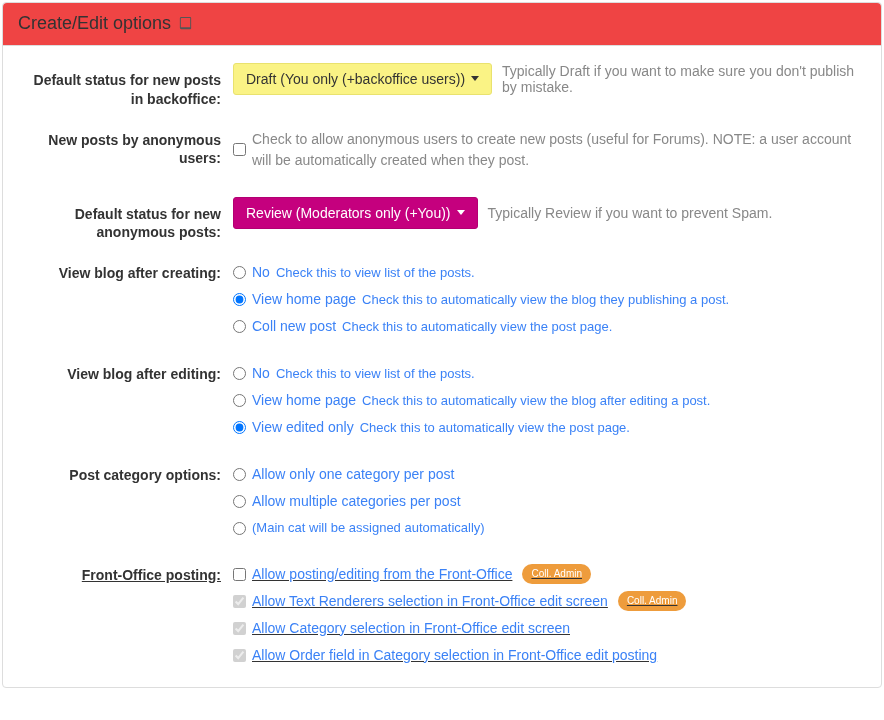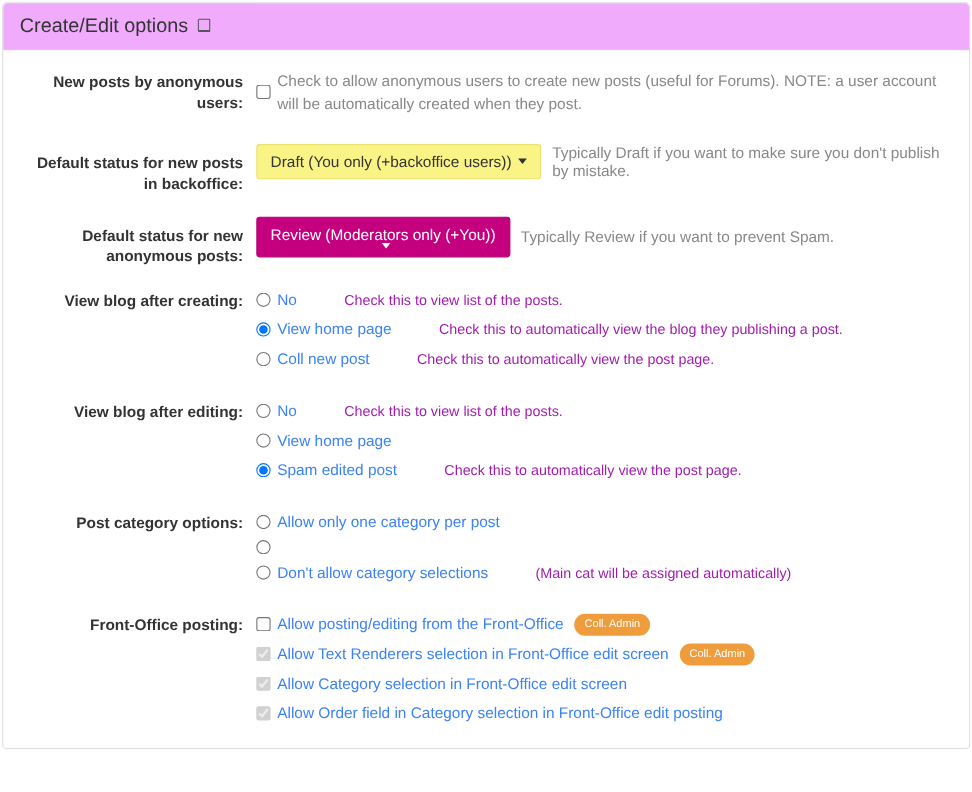--- a/index.html
+++ b/index.html
@@ -11,65 +11,64 @@
     color: #333;
     background: #fff;
     width: 884px;
   }
   .panel {
     border: 1px solid #ddd;
     border-radius: 4px;
     margin: 2px;
   }
   .panel-heading {
-    background: #f0abfc;
+    background: #ef4444;
     border-bottom: 1px solid #ddd;
     padding: 10px 15px;
     font-size: 18px;
     color: #333;
     border-radius: 4px 4px 0 0;
   }
   .panel-heading .icon {
     display: inline-block;
     vertical-align: middle;
     margin-left: 2px;
     color: #555;
   }
   .panel-body {
     padding: 15px;
   }
   .form-group {
     display: flex;
     align-items: flex-start;
     margin-bottom: 18px;
   }
-  .form-group:last-child { margin-bottom: 0; }
+  .form-group:last-child { margin-bottom: 0; text-decoration: underline; }
   .label-col {
     width: 215px;
     min-width: 215px;
     text-align: right;
     padding-right: 12px;
     font-weight: bold;
     color: #333;
     padding-top: 4px;
     line-height: 1.35;
   }
   .label-col.dropdown-align { padding-top: 10px; }
   .control-col {
     flex: 1;
     padding-top: 2px;
   }
   .hint {
     color: #888;
     font-size: 14px;
   }
   .hint-inline {
-    color: #a21caf;
+    color: #3b82f6;
     font-size: 13px;
-    margin-left: 37px;
   }
   .checkbox-line, .radio-line {
     display: flex;
     align-items: center;
     gap: 6px;
     line-height: 1.5;
     margin-bottom: 6px;
   }
   .checkbox-line input, .radio-line input {
     margin: 0;
@@ -98,21 +97,20 @@
   .btn-yellow {
     background: #faf385;
     color: #333;
     border-color: #e9e26e;
   }
   .btn-yellow .caret { border-top: 5px solid #333; }
   .btn-magenta {
     background: #c5007e;
     color: #fff;
     border-color: #b30072;
-    flex-direction: column;
   }
   .btn-magenta .caret { border-top: 5px solid #fff; }
   .dropdown-row {
     display: flex;
     align-items: center;
     gap: 10px;
   }
   .badge {
     display: inline-block;
     background: #ee9c3c;
@@ -137,43 +135,43 @@
     <span>Create/Edit options</span>
     <span class="icon book-icon">
       <svg viewBox="0 0 16 16" fill="#555">
           <path d="M2 2.5A1.5 1.5 0 0 1 3.5 1H13a1 1 0 0 1 1 1v11a1 1 0 0 1-1 1H3.5A1.5 1.5 0 0 1 2 12.5v-10zM3.5 2a.5.5 0 0 0-.5.5v9.55c.16-.03.33-.05.5-.05H13V2H3.5zm0 11a.5.5 0 0 1 0-1H13v1H3.5z"></path>
         </svg>
     </span>
   </div>
   <div class="panel-body">
 
     <div class="form-group">
-      <div class="label-col">New posts by anonymous users:</div>
-      <div class="control-col">
-        <div class="checkbox-line">
-          <input type="checkbox" style="">
-          <span class="hint">Check to allow anonymous users to create new posts (useful for Forums). NOTE: a user account will be automatically created when they post.</span>
-        </div>
-      </div>
-    </div>
-
-    <div class="form-group">
       <div class="label-col dropdown-align">Default status for new posts in backoffice:</div>
       <div class="control-col">
         <div class="dropdown-row">
           <button class="btn btn-yellow">
             <span>Draft (You only (+backoffice users))</span>
             <span class="caret"></span>
           </button>
           <span class="hint">Typically Draft if you want to make sure you don't publish by mistake.</span>
         </div>
       </div>
     </div>
 
     <div class="form-group">
+      <div class="label-col">New posts by anonymous users:</div>
+      <div class="control-col">
+        <div class="checkbox-line">
+          <input type="checkbox" style="">
+          <span class="hint">Check to allow anonymous users to create new posts (useful for Forums). NOTE: a user account will be automatically created when they post.</span>
+        </div>
+      </div>
+    </div>
+
+    <div class="form-group">
       <div class="label-col dropdown-align">Default status for new anonymous posts:</div>
       <div class="control-col">
         <div class="dropdown-row">
           <button class="btn btn-magenta">
             <span>Review (Moderators only (+You))</span>
             <span class="caret"></span>
           </button>
           <span class="hint">Typically Review if you want to prevent Spam.</span>
         </div>
       </div>
@@ -204,42 +202,43 @@
       <div class="label-col">View blog after editing:</div>
       <div class="control-col">
           <div class="radio-line">
             <input type="radio" name="ve" style="">
             <span class="opt-label">No</span>
             <span class="hint-inline"> Check this to view list of the posts.</span>
           </div>
           <div class="radio-line">
             <input type="radio" name="ve" style="">
             <span class="opt-label">View home page</span>
+            <span class="hint-inline"> Check this to automatically view the blog after editing a post.</span>
           </div>
           <div class="radio-line">
             <input type="radio" name="ve" checked="" style="">
-            <span class="opt-label">Spam edited post</span>
+            <span class="opt-label">View edited only</span>
             <span class="hint-inline"> Check this to automatically view the post page.</span>
           </div>
         </div>
     </div>
 
     <div class="form-group">
       <div class="label-col">Post category options:</div>
       <div class="control-col">
           <div class="radio-line">
             <input type="radio" name="cat" style="">
             <span class="opt-label">Allow only one category per post</span>
           </div>
           <div class="radio-line">
             <input type="radio" name="cat" style="">
+            <span class="opt-label">Allow multiple categories per post</span>
           </div>
           <div class="radio-line">
             <input type="radio" name="cat" style="">
-            <span class="opt-label">Don't allow category selections</span>
             <span class="hint-inline"> (Main cat will be assigned automatically)</span>
           </div>
         </div>
     </div>
 
     <div class="form-group">
       <div class="label-col">Front-Office posting:</div>
       <div class="control-col">
           <div class="checkbox-line">
             <input type="checkbox" style="">

